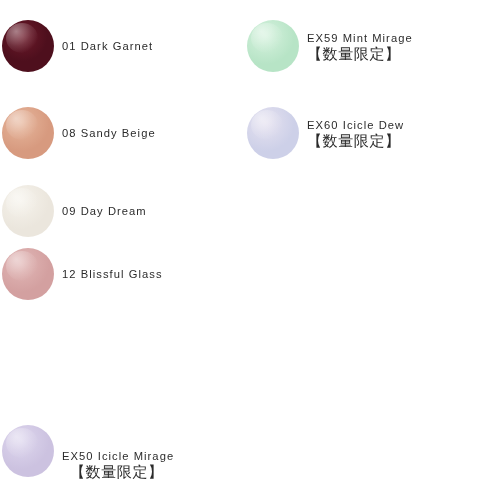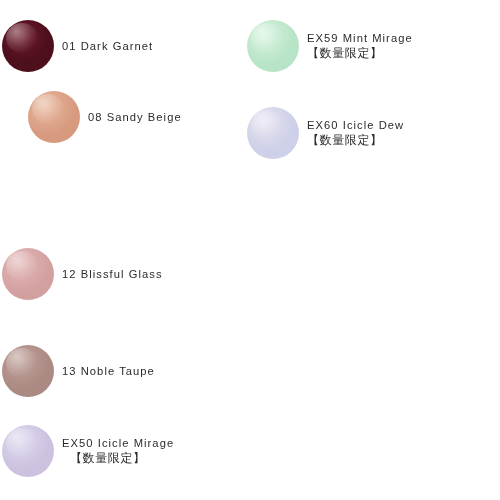--- a/index.html
+++ b/index.html
@@ -82,21 +82,21 @@
     line-height: 15px;
     white-space: nowrap;
   }
 
   .shade-name {
     display: block;
   }
 
   .shade-note {
     display: block;
-    font-size: 12px;
+    font-size: 15px;
     letter-spacing: 0.6px;
     line-height: 15px;
     color: #2b2b2b;
   }
 
   .note-indent {
     padding-left: 8px;
   }
 </style>
 </head>
@@ -106,45 +106,45 @@
 
   <div class="shade-column column-left">
       <div class="shade-row" style="top: 18px;">
         <div class="swatch-wrap">
           <div class="swatch" style="background: radial-gradient(circle at 40% 32%, rgb(109, 26, 42) 0%, rgb(78, 15, 29) 52%, rgb(78, 15, 29) 100%);"></div>
         </div>
         <div class="shade-label">
           <span class="shade-name">01 Dark Garnet</span>
         </div>
       </div>
-      <div class="shade-row" style="top: 89px; margin-left: 26px;">
+      <div class="shade-row" style="top: 105px;">
         <div class="swatch-wrap">
           <div class="swatch" style="background: radial-gradient(circle at 36% 30%, rgb(231, 183, 157) 0%, rgb(215, 154, 127) 58%, rgb(215, 154, 127) 100%);"></div>
         </div>
         <div class="shade-label">
           <span class="shade-name">08 Sandy Beige</span>
+        </div>
+      </div>
+      <div class="shade-row" style="top: 183px;">
+        <div class="swatch-wrap">
+          <div class="swatch" style="background: radial-gradient(circle at 36% 30%, rgb(246, 243, 236) 0%, rgb(235, 230, 221) 58%, rgb(235, 230, 221) 100%);"></div>
+        </div>
+        <div class="shade-label">
+          <span class="shade-name">09 Day Dream</span>
         </div>
       </div>
       <div class="shade-row" style="top: 246px;">
         <div class="swatch-wrap">
           <div class="swatch" style="background: radial-gradient(circle at 36% 30%, rgb(226, 184, 183) 0%, rgb(211, 160, 160) 58%, rgb(211, 160, 160) 100%);"></div>
         </div>
         <div class="shade-label">
           <span class="shade-name">12 Blissful Glass</span>
         </div>
       </div>
-      <div class="shade-row" style="top: 343px;">
-        <div class="swatch-wrap">
-          <div class="swatch" style="background: radial-gradient(circle at 36% 30%, rgb(189, 158, 150) 0%, rgb(171, 138, 131) 58%, rgb(171, 138, 131) 100%);"></div>
-        </div>
-        <div class="shade-label">
-          <span class="shade-name">13 Noble Taupe</span>
-        </div>
-      </div>
-      <div class="shade-row" style="top: 423px;">
+      <div class="shade-row" style="top: 423px; align-items: flex-end;">
         <div class="swatch-wrap">
           <div class="swatch" style="background: radial-gradient(circle at 36% 30%, rgb(222, 215, 238) 0%, rgb(204, 194, 224) 58%, rgb(204, 194, 224) 100%);"></div>
         </div>
         <div class="shade-label">
           <span class="shade-name">EX50 Icicle Mirage</span>
           <span class="shade-note note-indent">【数量限定】</span>
         </div>
       </div>
     </div>
   <div class="shade-column column-right">

